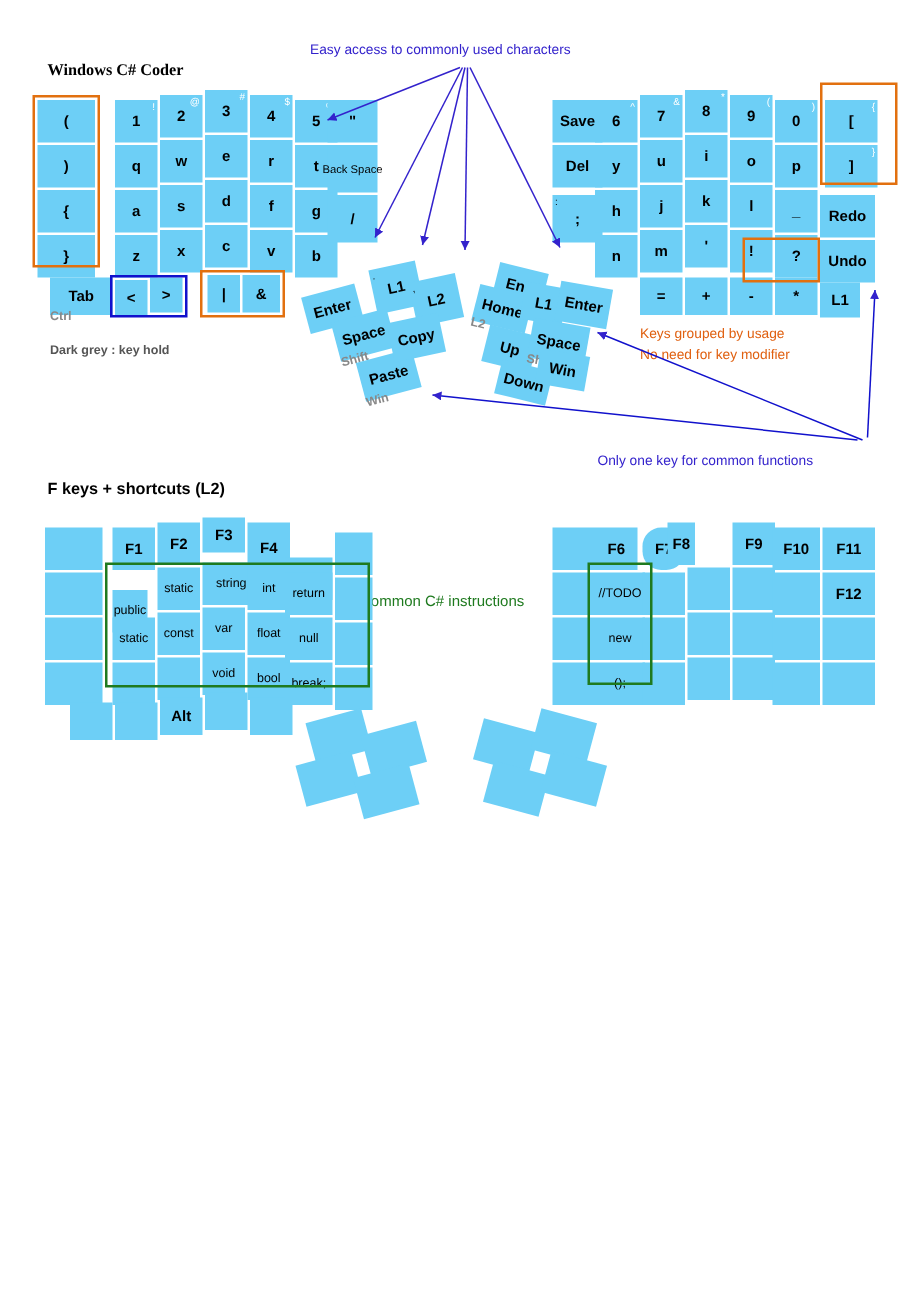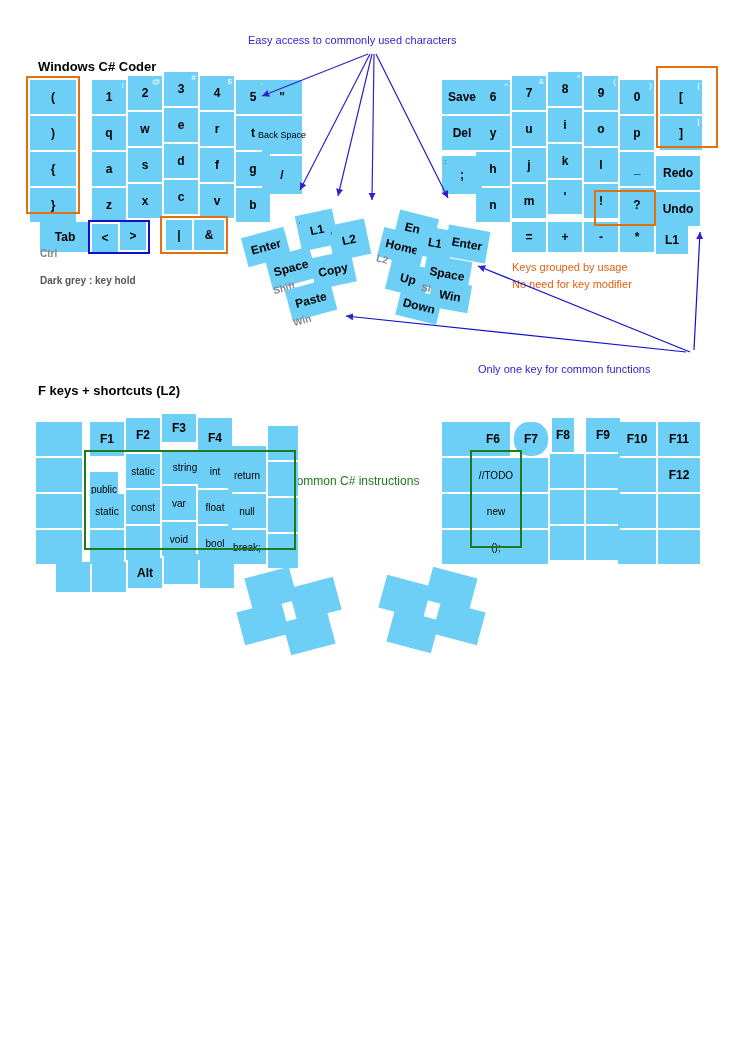--- a/index.html
+++ b/index.html
@@ -123,21 +123,21 @@
     width: 736px;
     height: 1041px;
     pointer-events: none;
   }
 </style>
 </head>
 <body>
 
 <div class="canvas">
 
-  <div class="title" style="left:38px; top:59px;">Windows C# Coder</div>
+  <div class="title" style="left:38px; top:48px;font-family:Liberation Serif, serif;">Windows C# Coder</div>
   <div class="title" style="left:38px; top:383px;">F keys + shortcuts (L2)</div>
 
   <div class="note-blue" style="left:248px; top:34px;">Easy access to commonly used characters</div>
   <div class="note-orange" style="left:512px; top:261px;">Keys grouped by usage</div>
   <div class="note-orange" style="left:512px; top:278px;">No need for key modifier</div>
   <div class="note-blue" style="left:478px; top:363px;">Only one key for common functions</div>
   <div class="note-dark" style="left:40px; top:275px;">Dark grey : key hold</div>
   <div class="note-green" style="left:288px; top:474px;">Common C# instructions</div>
 
   <div id="keys-root">
@@ -482,21 +482,21 @@
       </div>
       <div class="key" style="left: 476px; top: 530px; width: 40px; height: 34px;">
         <span class="lbl-small">();</span>
       </div>
       <div class="key" style="left: 514px; top: 422px; width: 34px; height: 34px; border-radius: 15px;">
         <span class="lbl-main">F7</span>
       </div>
       <div class="key" style="left: 514px; top: 458px; width: 34px; height: 34px;"></div>
       <div class="key" style="left: 514px; top: 494px; width: 34px; height: 34px;"></div>
       <div class="key" style="left: 514px; top: 530px; width: 34px; height: 34px;"></div>
-      <div class="key" style="left: 552px; top: 418px; width: 22px; height: 34px;">
+      <div class="key" style="left: 534px; top: 418px; width: 22px; height: 34px;">
         <span class="lbl-main">F8</span>
       </div>
       <div class="key" style="left: 550px; top: 454px; width: 34px; height: 34px;"></div>
       <div class="key" style="left: 550px; top: 490px; width: 34px; height: 34px;"></div>
       <div class="key" style="left: 550px; top: 526px; width: 34px; height: 34px;"></div>
       <div class="key" style="left: 586px; top: 418px; width: 34px; height: 34px;">
         <span class="lbl-main">F9</span>
       </div>
       <div class="key" style="left: 586px; top: 454px; width: 34px; height: 34px;"></div>
       <div class="key" style="left: 586px; top: 490px; width: 34px; height: 34px;"></div>

